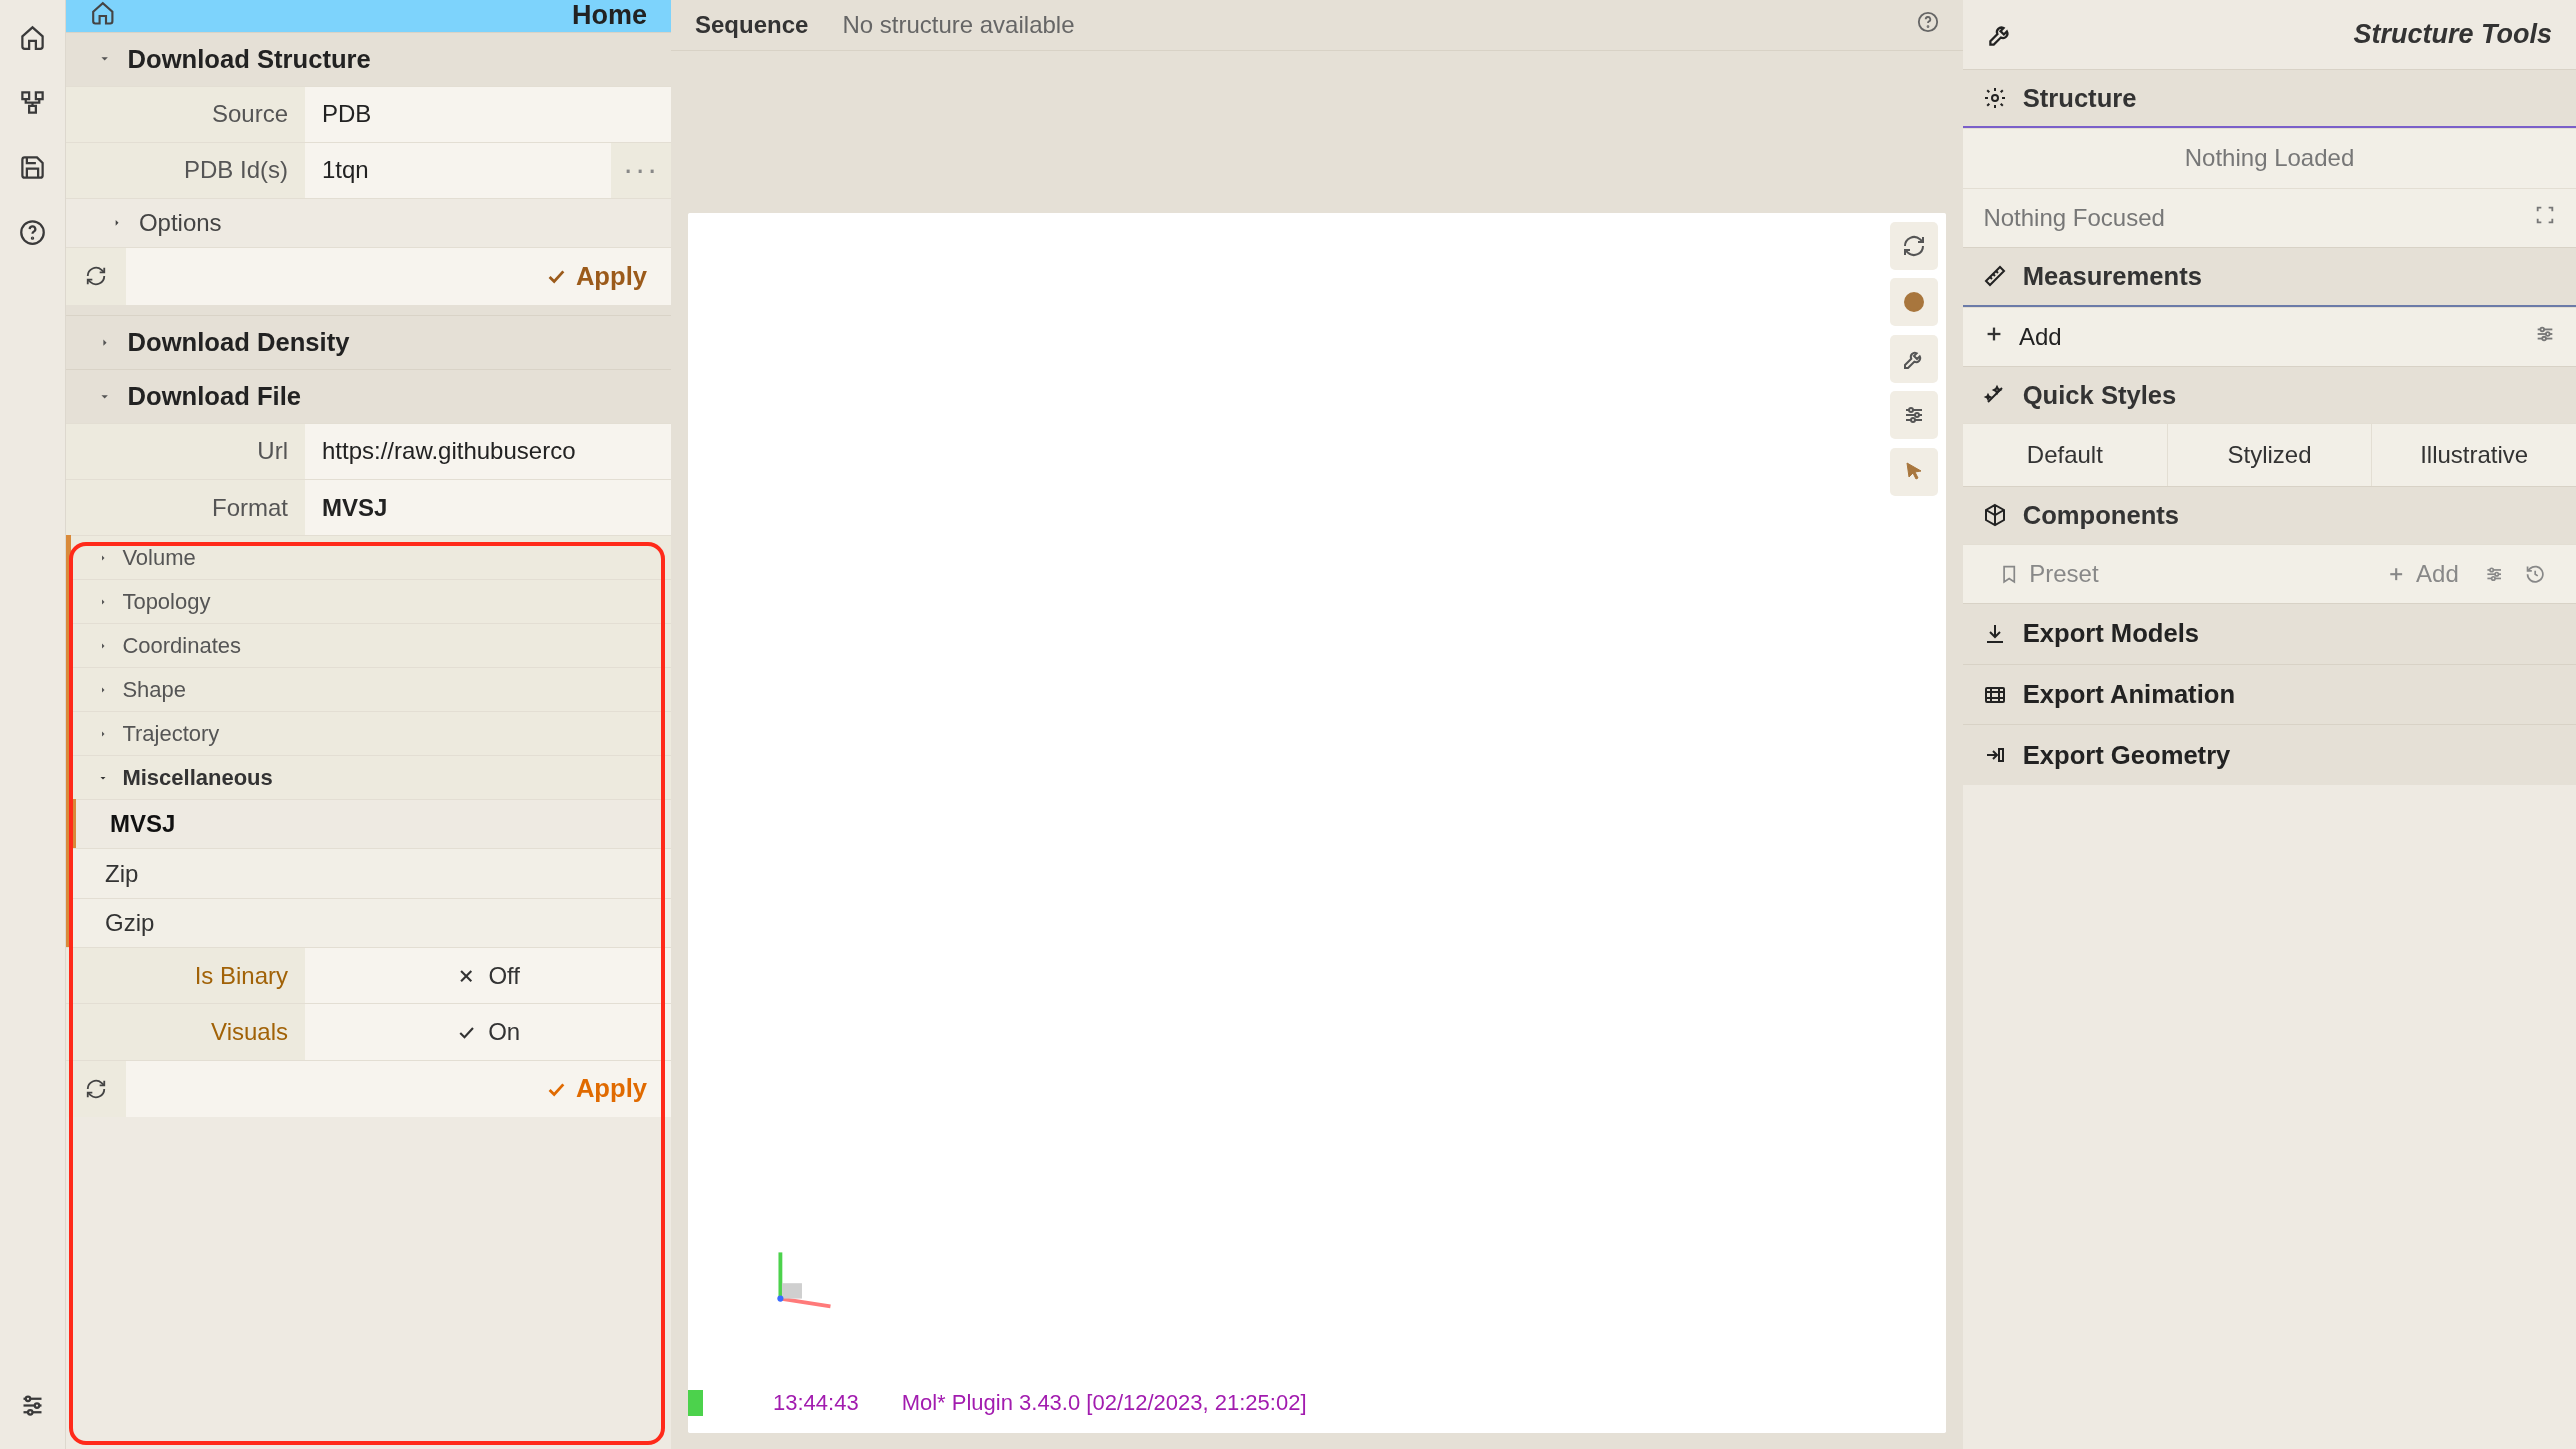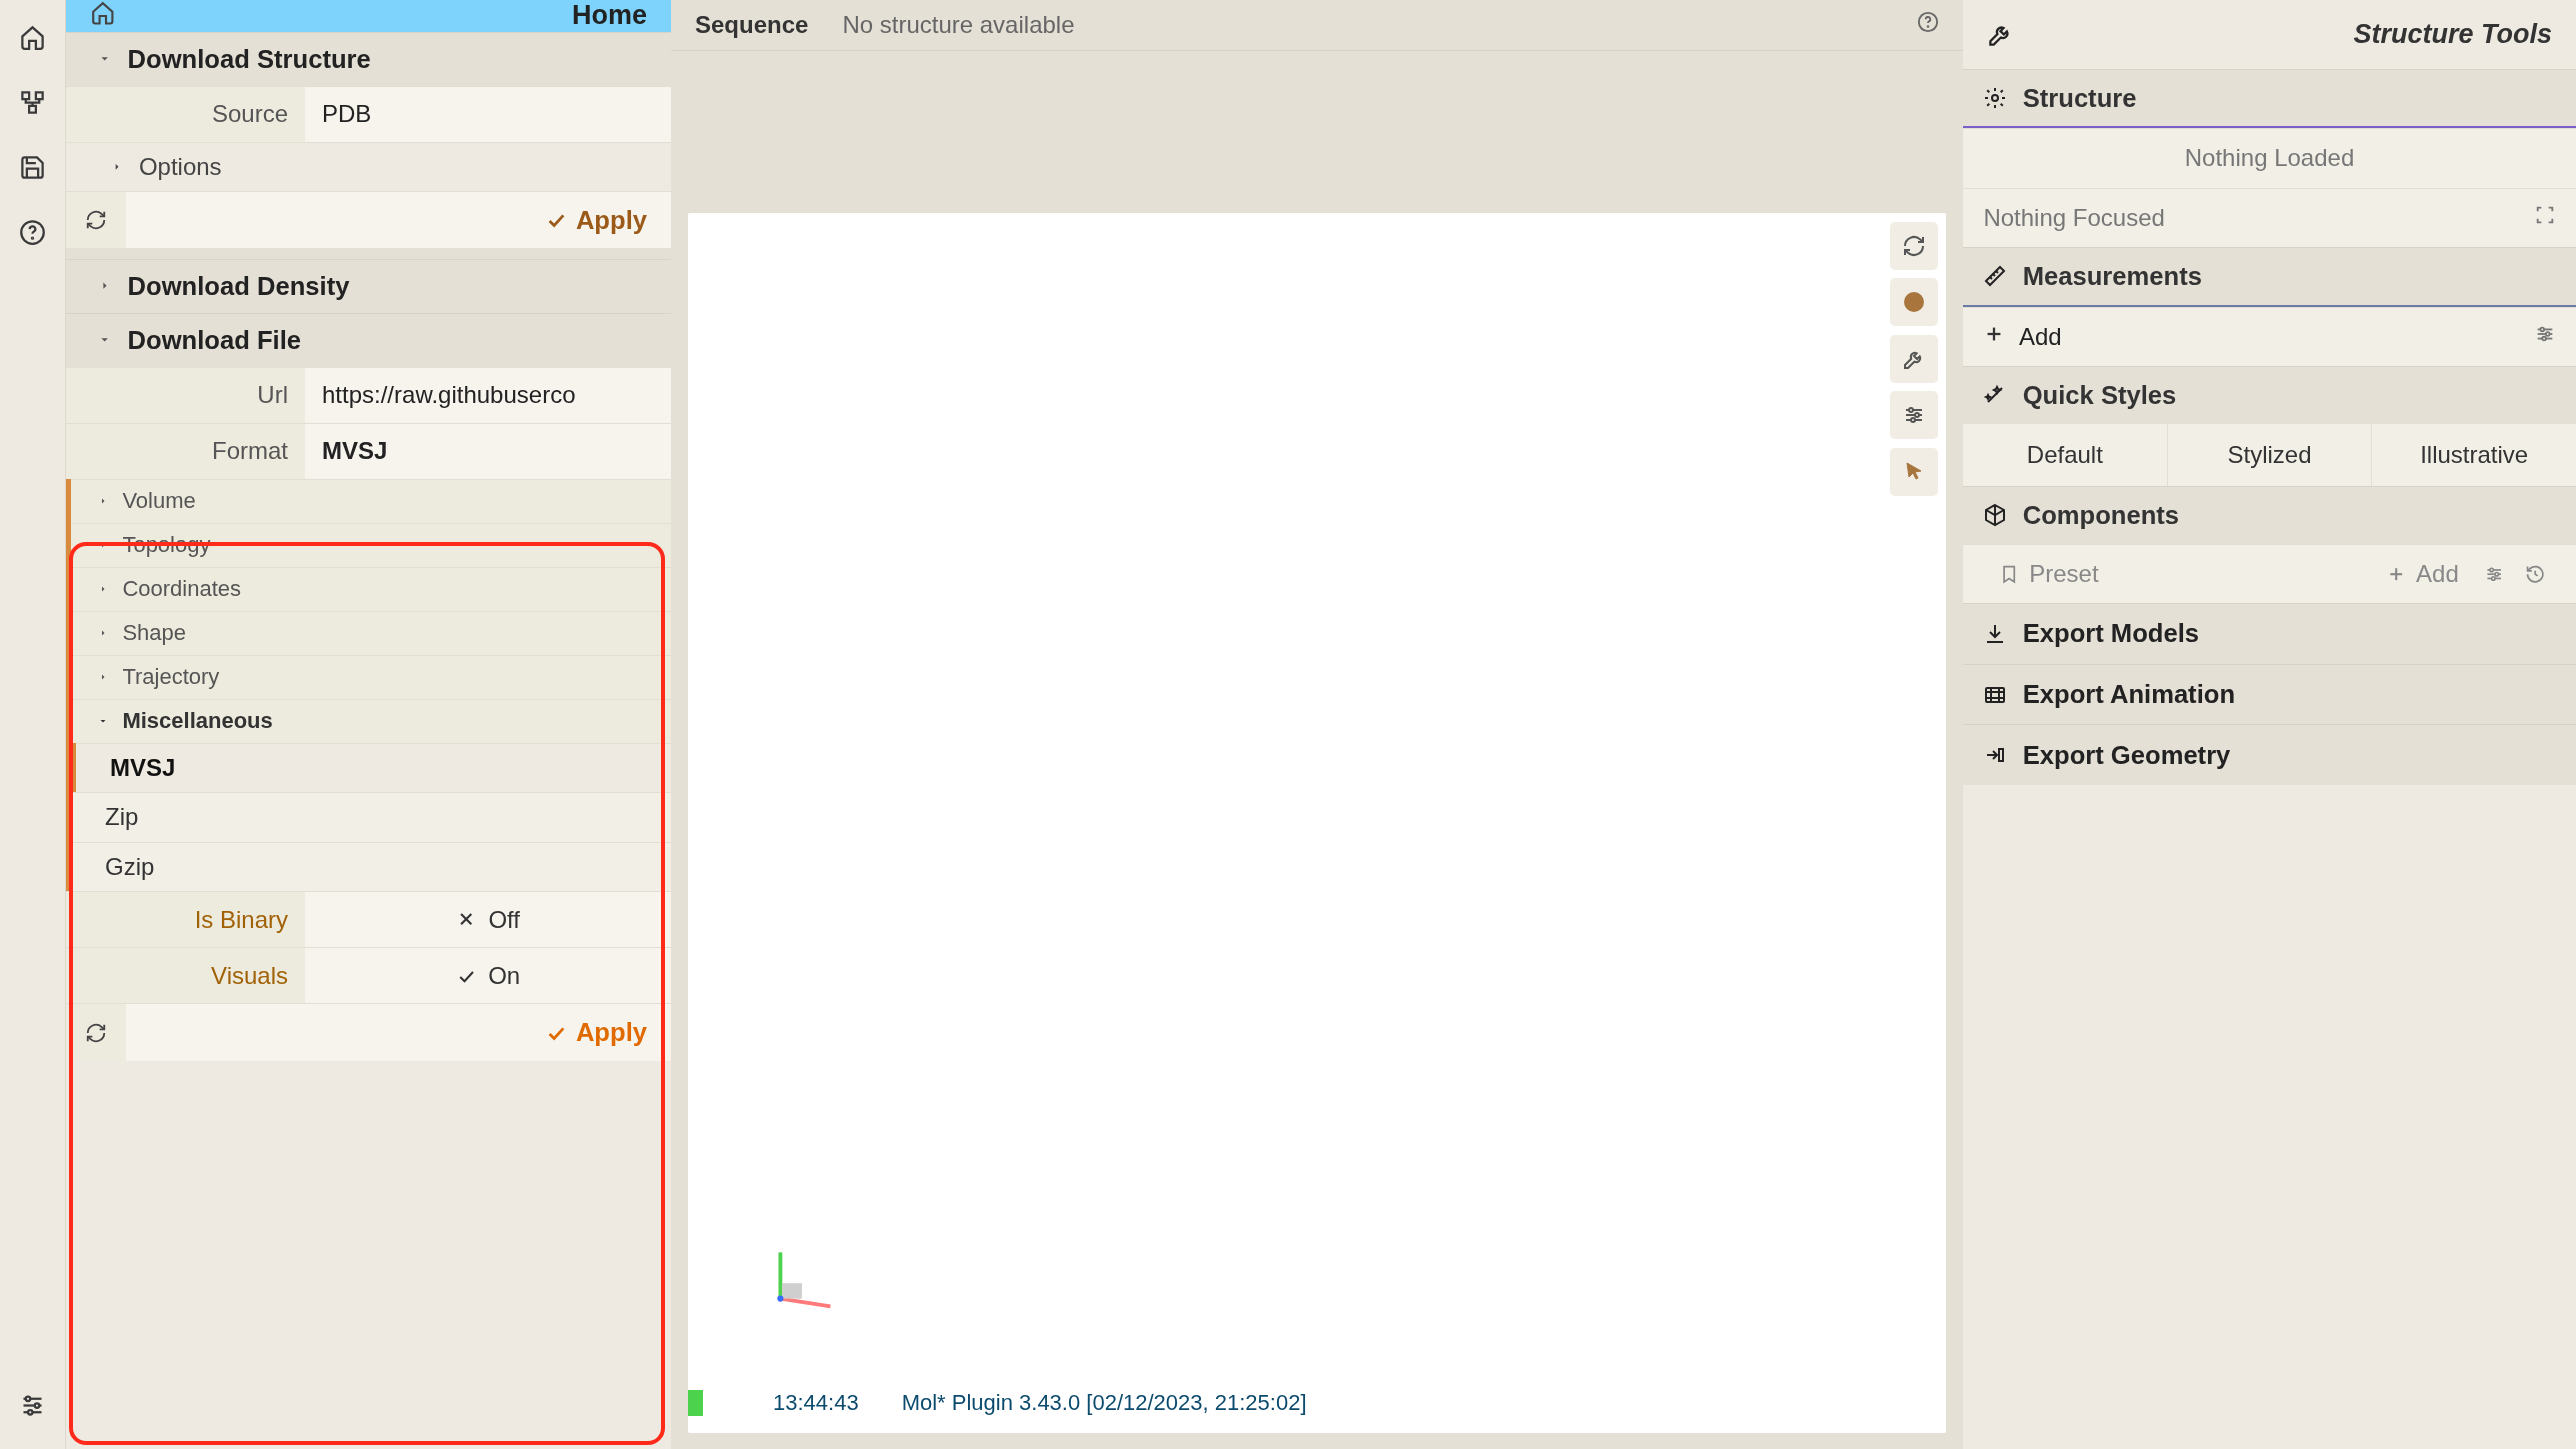--- a/index.html
+++ b/index.html
@@ -260,21 +260,21 @@
 }
 .status-line {
   position:absolute;
   left: 17px;
   right: 17px;
   bottom: 34px;
   display:flex;
   align-items:center;
   gap: 43px;
   font-size: 22px;
-  color: #0c4a6e;
+  color: #a21caf;
   padding-left: 85px;
 }
 .status-line .green-mark {
   position:absolute; left:0; top: 0; bottom:0; width: 15.3px; background:#4cd24c;
 }
 
 
 .right-panel {
   width: 613px;
   background: #eeeae2;
@@ -432,20 +432,25 @@
       <span class="chev">
           <svg viewBox="0 0 24 24" fill="currentColor">
             <path d="M7 10l5 5 5-5z"></path>
           </svg>
         </span>
       <span class="title">Download Structure</span>
     </div>
     <div class="row">
       <div class="label">Source</div>
       <div class="value">PDB</div>
+    </div>
+    <div class="row">
+      <div class="label">PDB Id(s)</div>
+      <div class="value">1tqn</div>
+      <div class="extra">···</div>
     </div>
     <div class="sub-option">
       <span class="chev">
           <svg viewBox="0 0 24 24" fill="currentColor">
             <path d="M10 7l5 5-5 5z"></path>
           </svg>
         </span>
       <span>Options</span>
     </div>
     <div class="apply-row">

